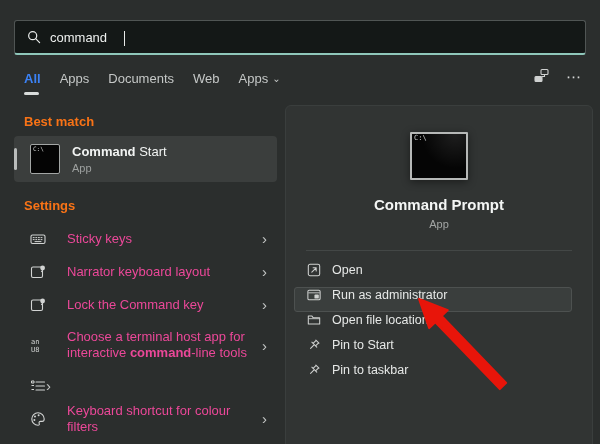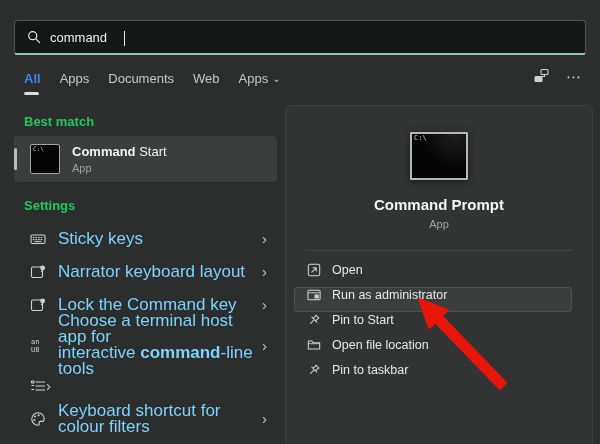--- a/index.html
+++ b/index.html
@@ -38,21 +38,21 @@
   }
   .tab.active { color:#3b82f6; font-weight:700; }
   .tab.active::after {
     content:""; position:absolute; left:0; bottom:0; width:15px; height:3px;
     border-radius:2px; background:#d9dcdb;
   }
   .tab .chev { font-size:10px; color:#c5c8c7; margin-top:2px; }
   .top-icons { position:absolute; right:18px; top:68px; display:flex; gap:16px; align-items:center; }
   .dots { font-size:15px; color:#d7d9d8; letter-spacing:1px; line-height:1; }
   
-  .section-header { position:absolute; left:24px; font-size:13px; font-weight:700; color:#22c55e; }
+  .section-header { position:absolute; left:24px; font-size:13px; font-weight:700; color:#f97316; }
   .best-match-row {
     position:absolute; left:14px; top:136px; width:263px; height:46px;
     background:#3b3e3d; border-radius:4px;
     display:flex; align-items:center; padding-left:16px; cursor:default;
   }
   .accent-bar {
     position:absolute; left:0px; top:12px; width:3px; height:22px;
     background:#b9bcbb; border-radius:2px;
   }
   .cmd-icon-sm {
@@ -68,21 +68,21 @@
   .bm-title { font-size:13px; color:#f2f4f3; }
   .bm-title b { font-weight:700; }
   .bm-sub { font-size:11px; color:#9da09f; margin-top:3px; }
   .settings-list { position:absolute; left:14px; top:222px; width:263px; }
   .setting-row {
     display:flex; align-items:center; padding:0 10px 0 16px; height:33px;
     border-radius:4px; cursor:default;
   }
   .setting-row.tall { height:48px; }
   .setting-row svg { flex:0 0 auto; }
-  .setting-label { flex:1; font-size:17px; color:#7dd3fc; margin-left:12px; line-height:16px; }
+  .setting-label { flex:1; font-size:13px; color:#ec4899; margin-left:21px; line-height:16px; }
   .setting-label b { font-weight:700; }
   .chevron-right { font-size:15px; color:#c3c6c5; line-height:1; }
   
   .right-panel {
     position:absolute; left:285px; top:105px; width:308px; height:345px;
     background:#313433; border:1px solid #3a3e3d; border-radius:6px;
     display:flex; flex-direction:column; align-items:center;
   }
   .cmd-icon-lg {
     position:relative; margin-top:26px; width:58px; height:48px;
@@ -246,37 +246,37 @@
       <svg width="14" height="14" viewBox="0 0 16 16">
         <rect x="1" y="2.5" width="14" height="11" rx="1.5" fill="none" stroke="#cfd1d0" stroke-width="1.2"></rect>
         <path d="M1.5 5.5h13" stroke="#cfd1d0" stroke-width="1"></path>
         <rect x="8.5" y="7.5" width="5" height="4.5" rx="1" fill="#cfd1d0"></rect>
       </svg>
       <span class="action-label">Run as administrator</span>
     </div>
 
     <div class="action-row">
       <svg width="14" height="14" viewBox="0 0 16 16">
+        <path d="M1.5 3.5h4.2l1.5 2h7.3v7h-13z" fill="none" stroke="#cfd1d0" stroke-width="1.2" stroke-linejoin="round"></path>
+        <path d="M1.5 6.5h13" stroke="#cfd1d0" stroke-width="1"></path>
+      </svg>
+      <span class="action-label">Open file location</span>
+    </div>
+
+    <div class="action-row">
+      <svg width="14" height="14" viewBox="0 0 16 16">
         <g transform="rotate(45 8 8)" fill="none" stroke="#cfd1d0" stroke-width="1.2" stroke-linecap="round">
           <path d="M5.5 2.5h5 M6 2.5v5 M10 2.5v5 M4 7.5h8 M8 7.5v6"></path>
         </g>
       </svg>
       <span class="action-label">Pin to Start</span>
     </div>
 
     <div class="action-row">
       <svg width="14" height="14" viewBox="0 0 16 16">
-        <path d="M1.5 3.5h4.2l1.5 2h7.3v7h-13z" fill="none" stroke="#cfd1d0" stroke-width="1.2" stroke-linejoin="round"></path>
-        <path d="M1.5 6.5h13" stroke="#cfd1d0" stroke-width="1"></path>
-      </svg>
-      <span class="action-label">Open file location</span>
-    </div>
-
-    <div class="action-row">
-      <svg width="14" height="14" viewBox="0 0 16 16">
         <g transform="rotate(45 8 8)" fill="none" stroke="#cfd1d0" stroke-width="1.2" stroke-linecap="round">
           <path d="M5.5 2.5h5 M6 2.5v5 M10 2.5v5 M4 7.5h8 M8 7.5v6"></path>
         </g>
       </svg>
       <span class="action-label">Pin to taskbar</span>
     </div>
 
   </div>
 </div>
 

